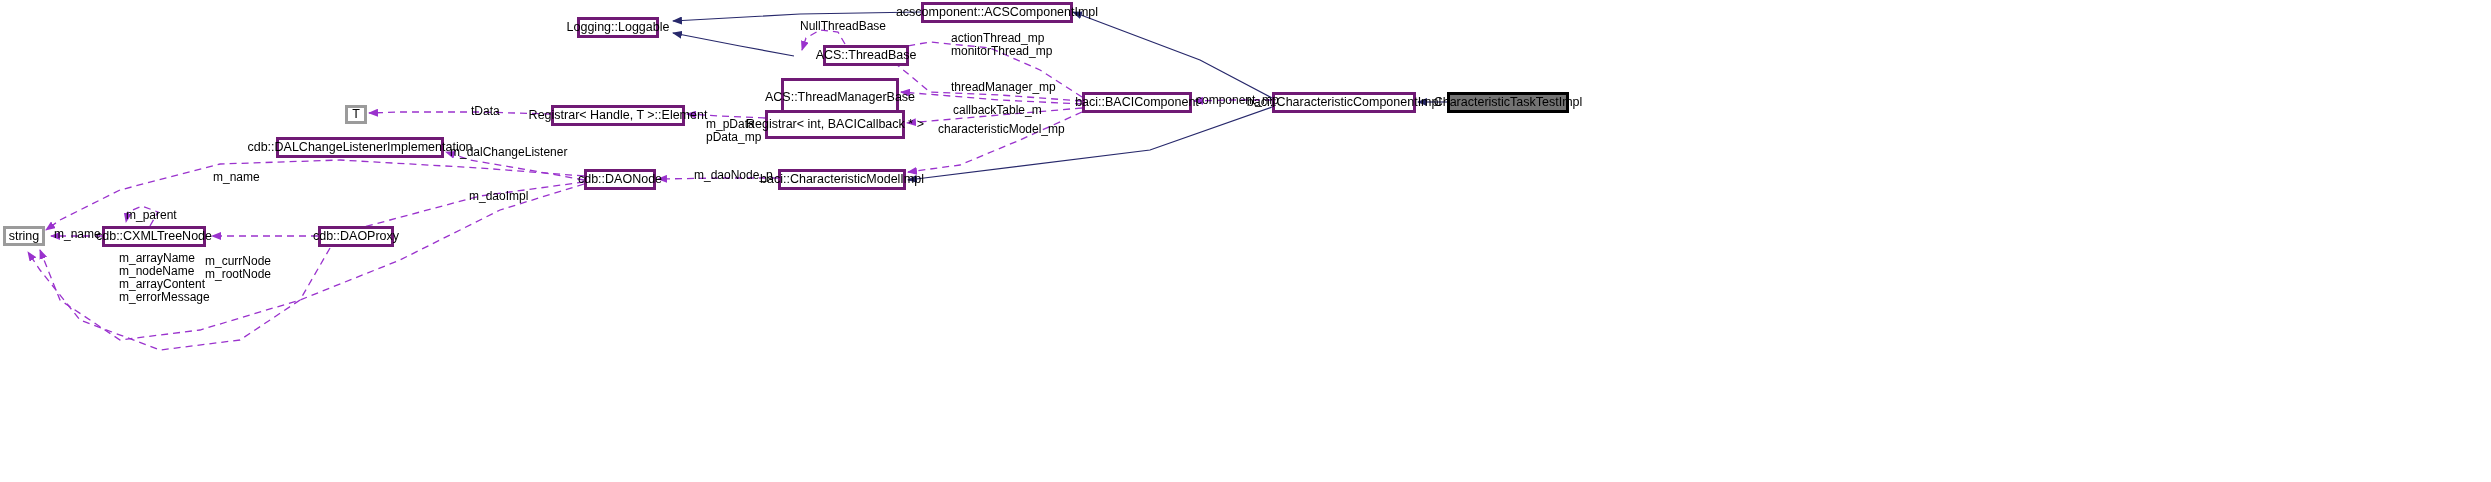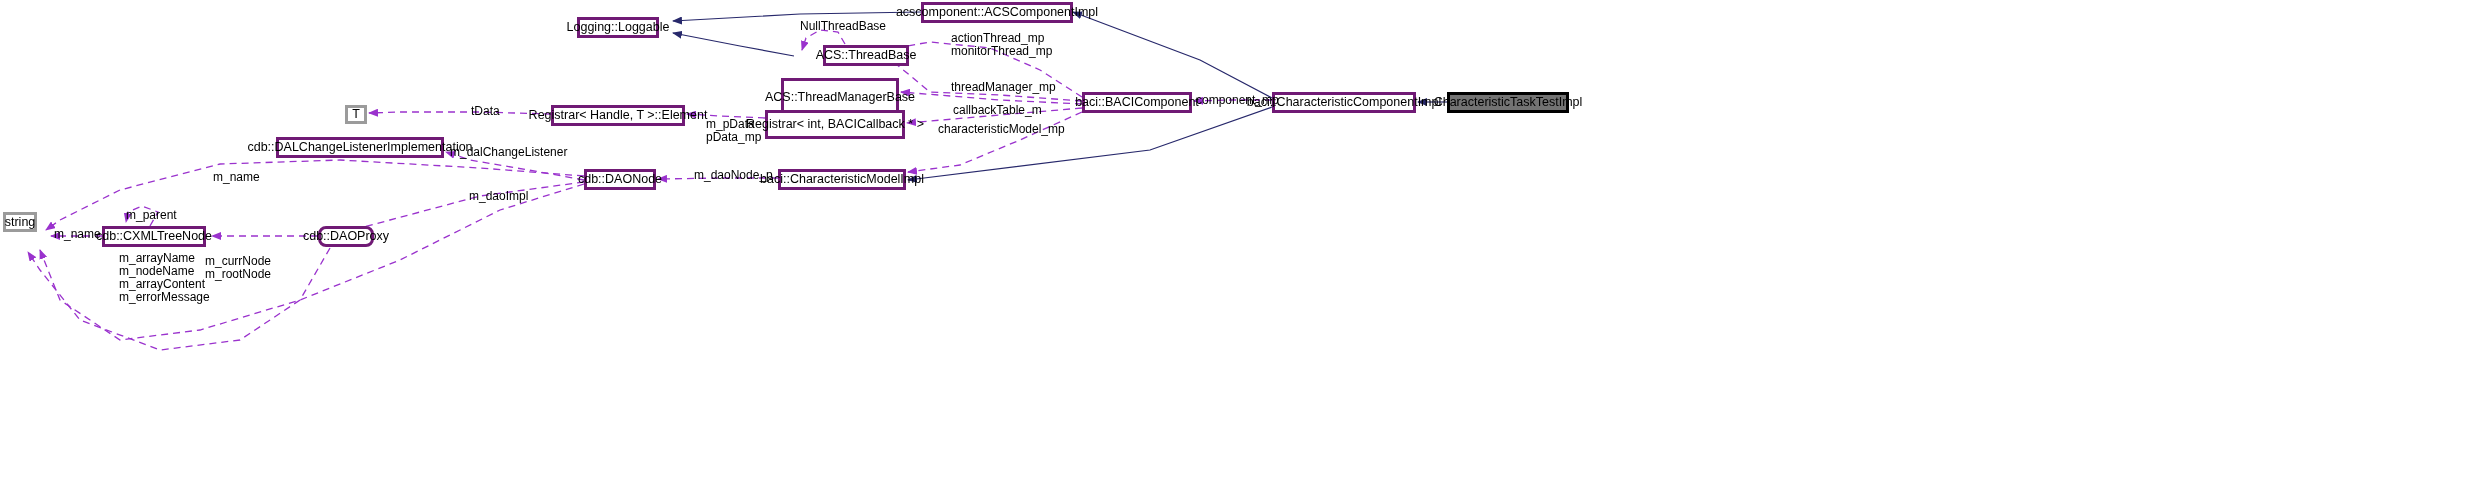--- a/index.html
+++ b/index.html
@@ -66,23 +66,23 @@
       <div class="node" style="left: 781px; top: 78px; width: 118px; height: 39px;">ACS::ThreadManagerBase</div>
       <div class="node" style="left: 1082px; top: 92px; width: 110px; height: 21px;">baci::BACIComponent</div>
       <div class="node" style="left: 1272px; top: 92px; width: 144px; height: 21px;">baci::CharacteristicComponentImpl</div>
       <div class="node gray-fill" style="left: 1447px; top: 92px; width: 122px; height: 21px;">CharacteristicTaskTestImpl</div>
       <div class="node gray-border" style="left: 345px; top: 105px; width: 22px; height: 19px;">T</div>
       <div class="node" style="left: 551px; top: 105px; width: 134px; height: 21px;">Registrar&lt; Handle, T &gt;::Element</div>
       <div class="node" style="left: 765px; top: 110px; width: 140px; height: 29px;">Registrar&lt; int, BACICallback * &gt;</div>
       <div class="node" style="left: 276px; top: 137px; width: 168px; height: 21px;">cdb::DALChangeListenerImplementation</div>
       <div class="node" style="left: 584px; top: 169px; width: 72px; height: 21px;">cdb::DAONode</div>
       <div class="node" style="left: 778px; top: 169px; width: 128px; height: 21px;">baci::CharacteristicModelImpl</div>
-      <div class="node gray-border" style="left: 3px; top: 212px; width: 34px; height: 20px;">string</div>
+      <div class="node gray-border" style="left: 3px; top: 226px; width: 42px; height: 20px;">string</div>
       <div class="node" style="left: 102px; top: 226px; width: 104px; height: 21px;">cdb::CXMLTreeNode</div>
-      <div class="node" style="left: 318px; top: 226px; width: 56px; height: 21px; border-radius: 8px;">cdb::DAOProxy</div>
+      <div class="node" style="left: 318px; top: 226px; width: 76px; height: 21px;">cdb::DAOProxy</div>
     </div>
   <div id="labels-layer">
       <div class="elabel" style="left: 800px; top: 20px;">NullThreadBase</div>
       <div class="elabel" style="left: 951px; top: 32px;">actionThread_mp
 monitorThread_mp</div>
       <div class="elabel" style="left: 951px; top: 81px;">threadManager_mp</div>
       <div class="elabel" style="left: 953px; top: 104px;">callbackTable_m</div>
       <div class="elabel" style="left: 938px; top: 123px;">characteristicModel_mp</div>
       <div class="elabel" style="left: 1196px; top: 94px;">component_mp</div>
       <div class="elabel" style="left: 471px; top: 105px;">tData</div>

